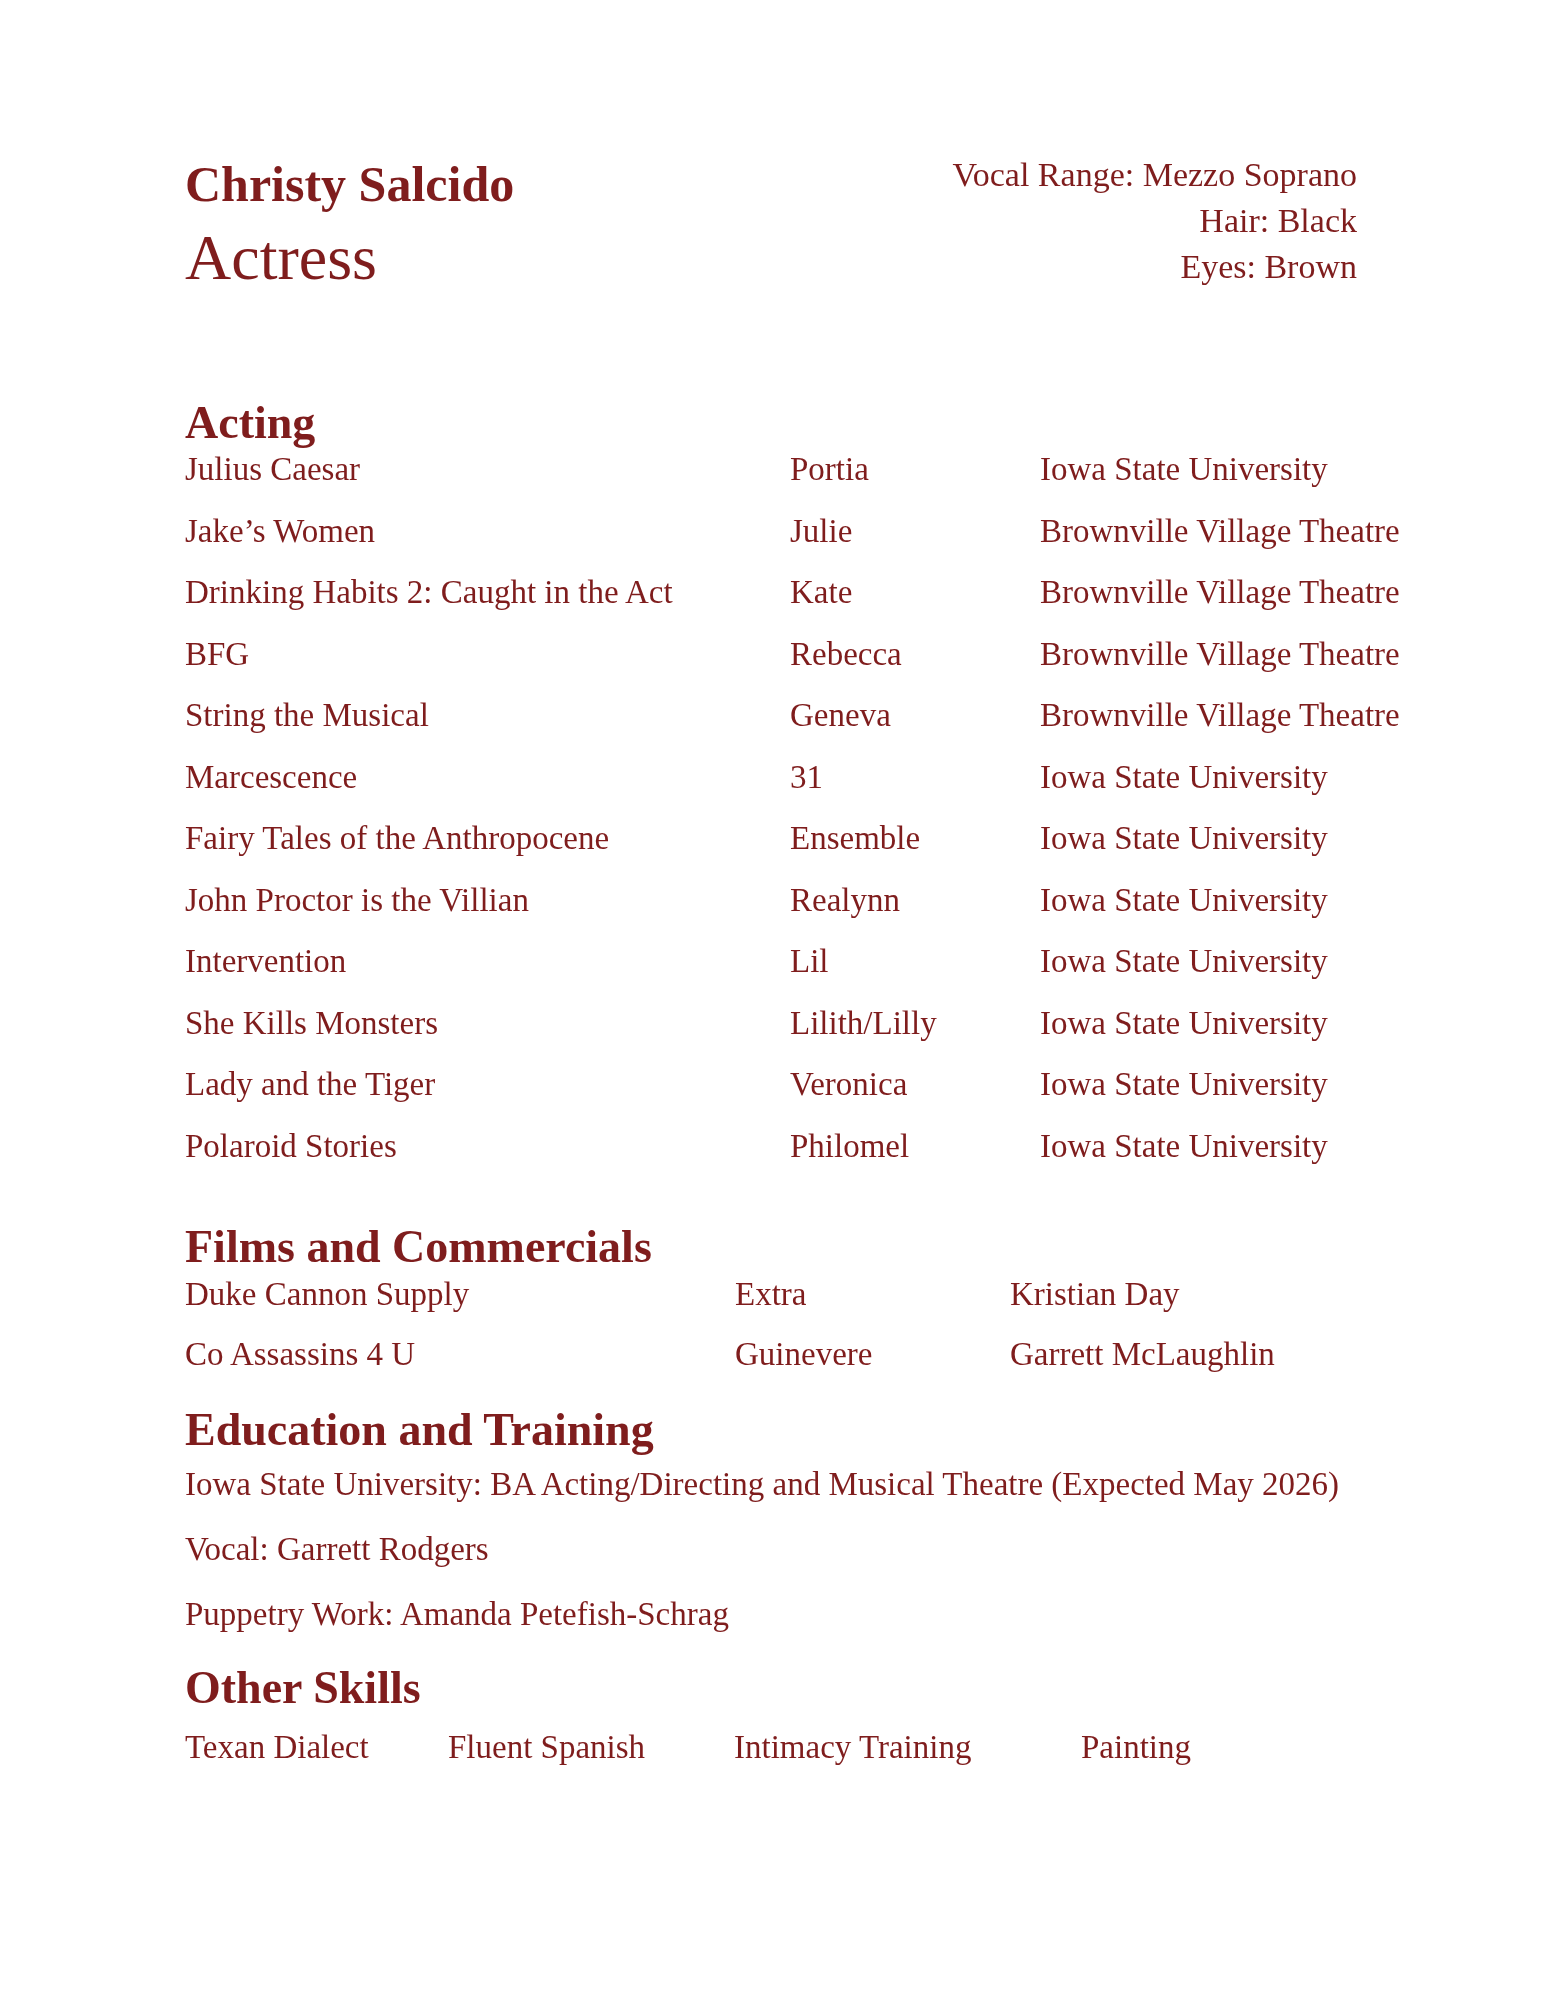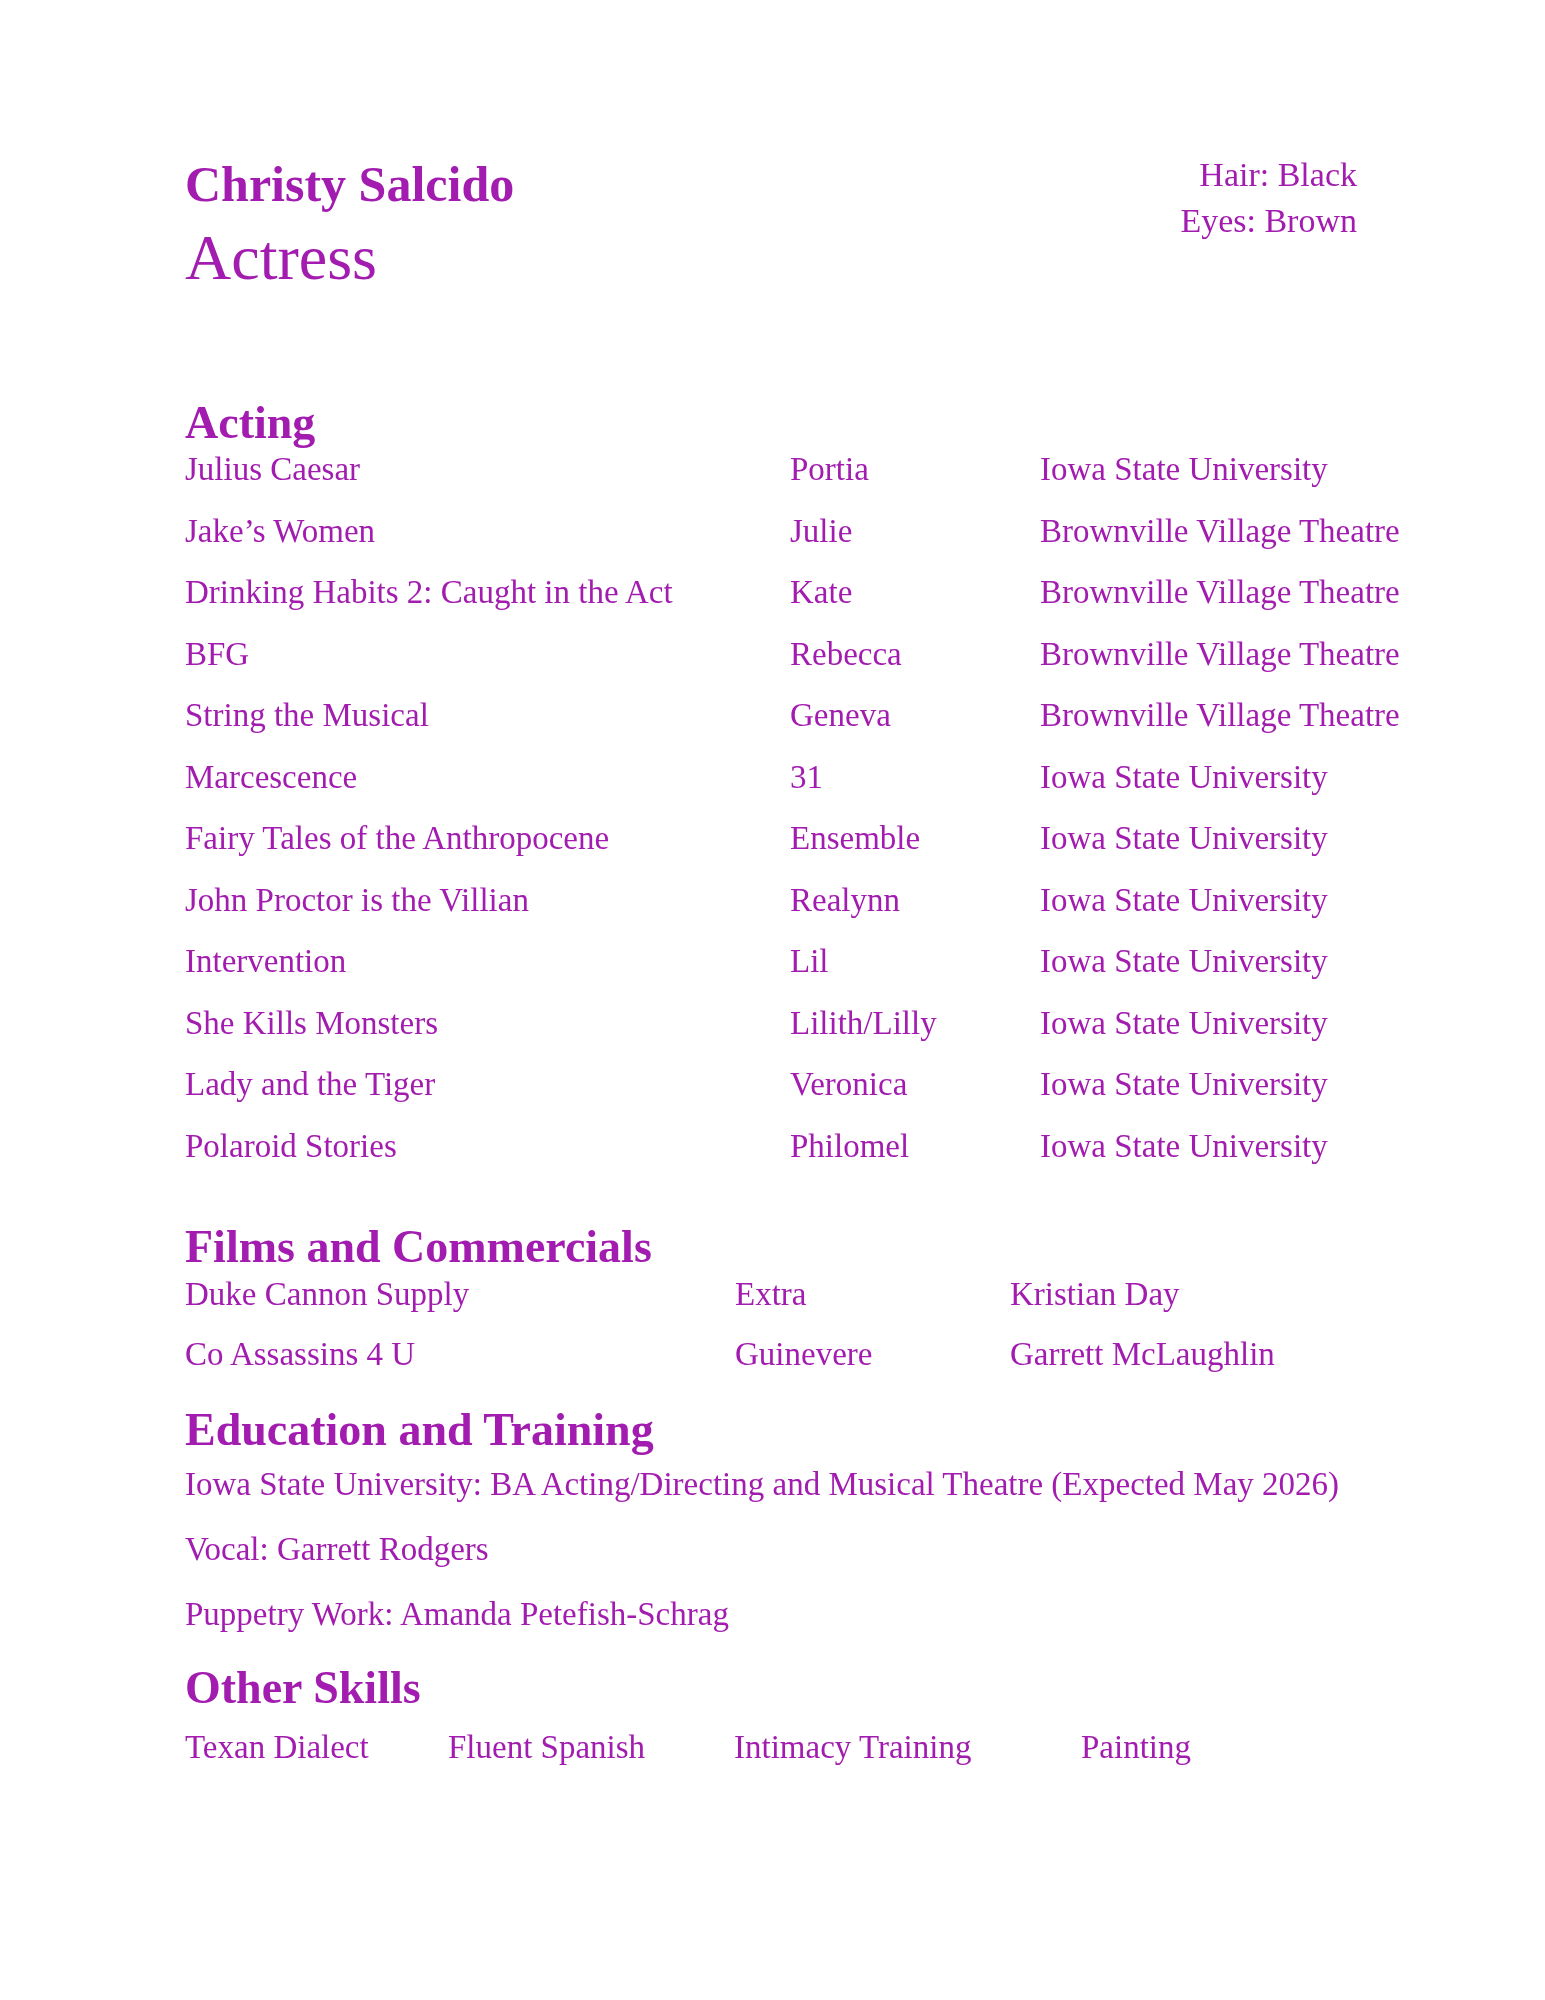--- a/index.html
+++ b/index.html
@@ -122,28 +122,29 @@
     white-space: nowrap;
   }
   .s0 { left: 0; }
   .s1 { left: 263px; text-align: right; }
   .s2 { left: 549px; }
   .s3 { left: 896px; }
 </style>
 </head>
 <body>
 
-<div class="page" style="background: rgb(255, 255, 255); color: #a21caf;">
+<div class="page" style="background: rgb(255, 255, 255); color: #7f1d1d;">
 
   <div class="header-left">
     <div class="name">Christy Salcido</div>
     <div class="subtitle">Actress</div>
   </div>
 
   <div class="header-right">
+    <div>Vocal Range: Mezzo Soprano</div>
     <div>Hair: Black</div>
     <div>Eyes: Brown</div>
   </div>
 
   <div class="section-heading h-acting">Acting</div>
 
   <div class="acting-rows">
     <div class="credit-row">
       <span class="c-title">Julius Caesar</span>
       <span class="c-role">Portia</span>

